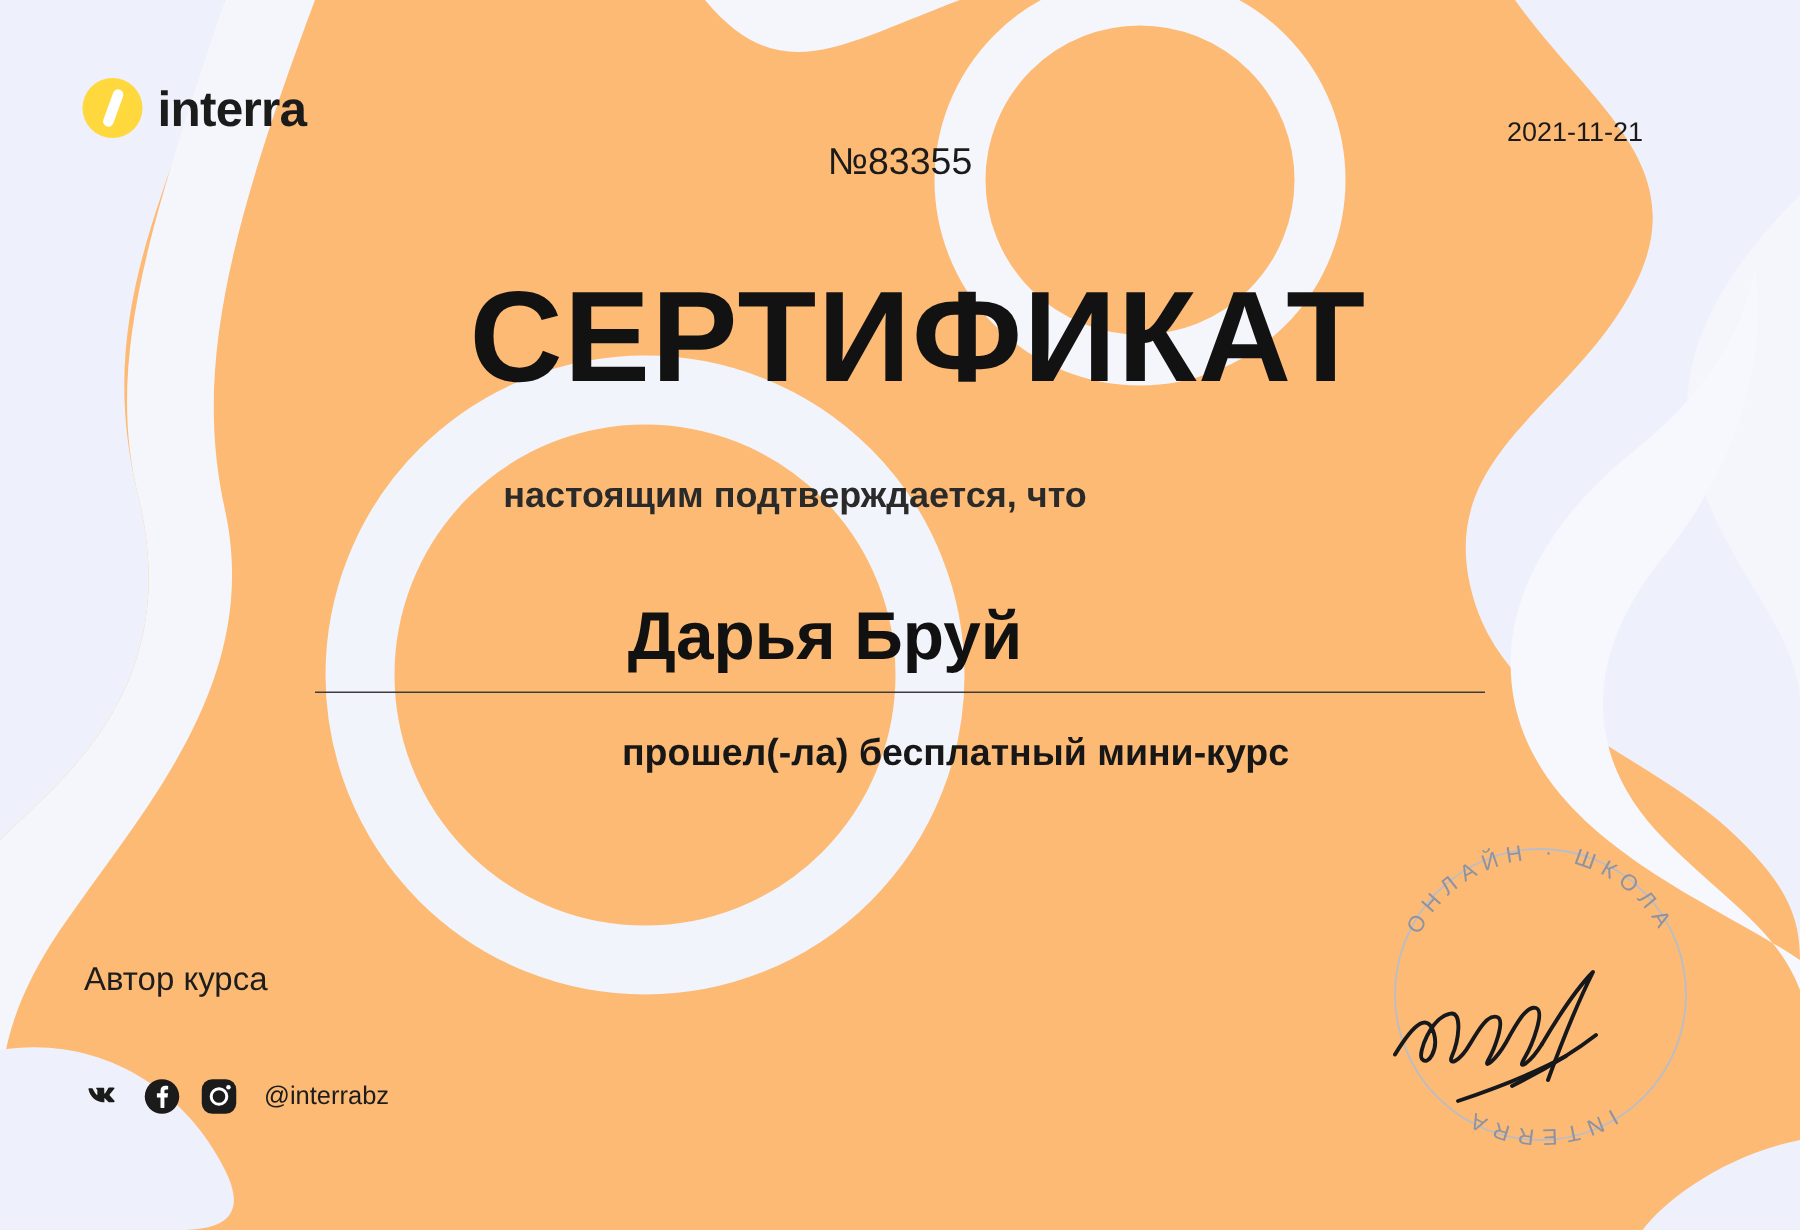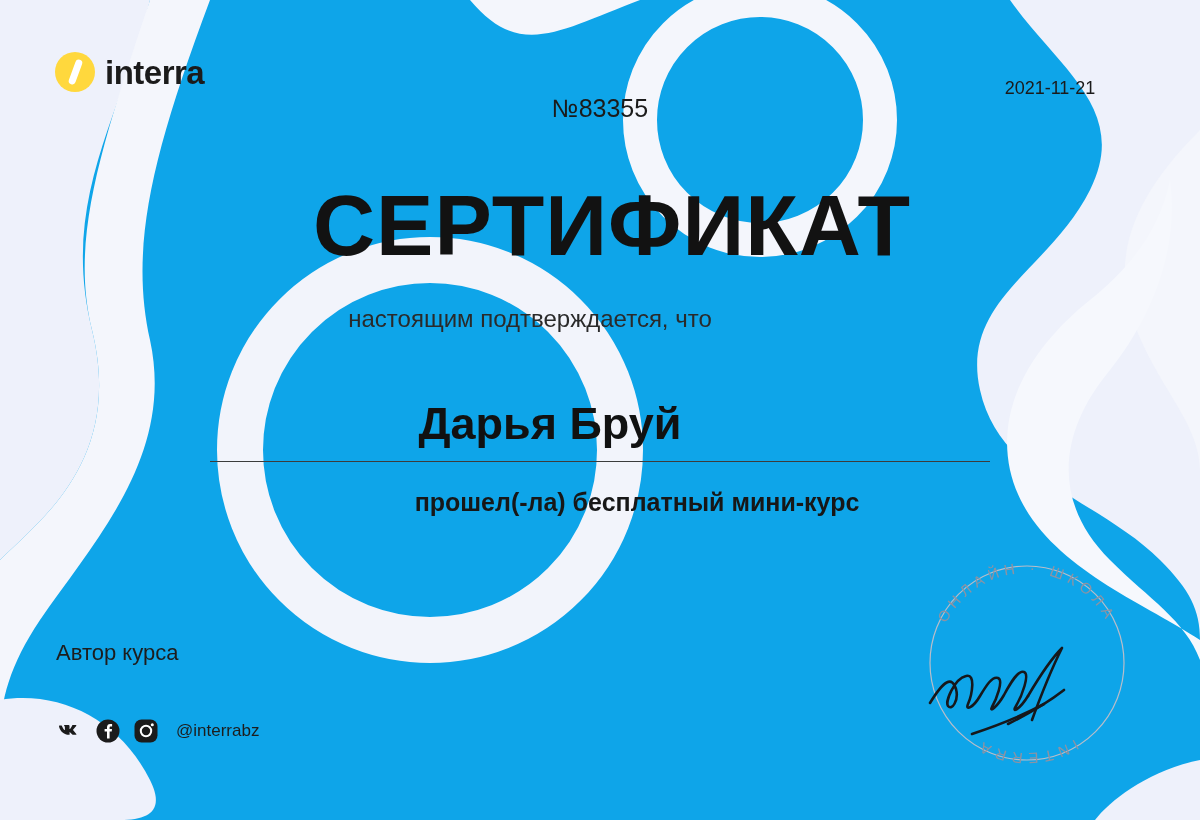--- a/index.html
+++ b/index.html
@@ -8,21 +8,21 @@
     background: #ffffff;
   }
   body {
     font-family: "Liberation Sans", sans-serif;
   }
   .certificate {
     position: relative;
     width: 1200px;
     height: 820px;
     overflow: hidden;
-    background: #0ea5e9;
+    background: #fdba74;
   }
   .bg-layer {
     position: absolute;
     inset: 0;
     width: 1200px;
     height: 820px;
     pointer-events: none;
   }
 
   
@@ -96,26 +96,27 @@
     text-align: center;
     font-size: 86px;
     font-weight: bold;
     letter-spacing: 1px;
     color: #121212;
     line-height: 1;
     padding-left: 12px;
   }
   .subtitle {
     position: absolute;
-    top: 305px;
+    top: 317px;
     left: 0;
     width: 1060px;
     text-align: center;
     font-size: 24px;
     color: #2a2a2a;
+    font-weight: bold;
   }
   .recipient {
     position: absolute;
     top: 398px;
     left: 0;
     width: 1100px;
     text-align: center;
     font-size: 45px;
     font-weight: bold;
     color: #111111;

